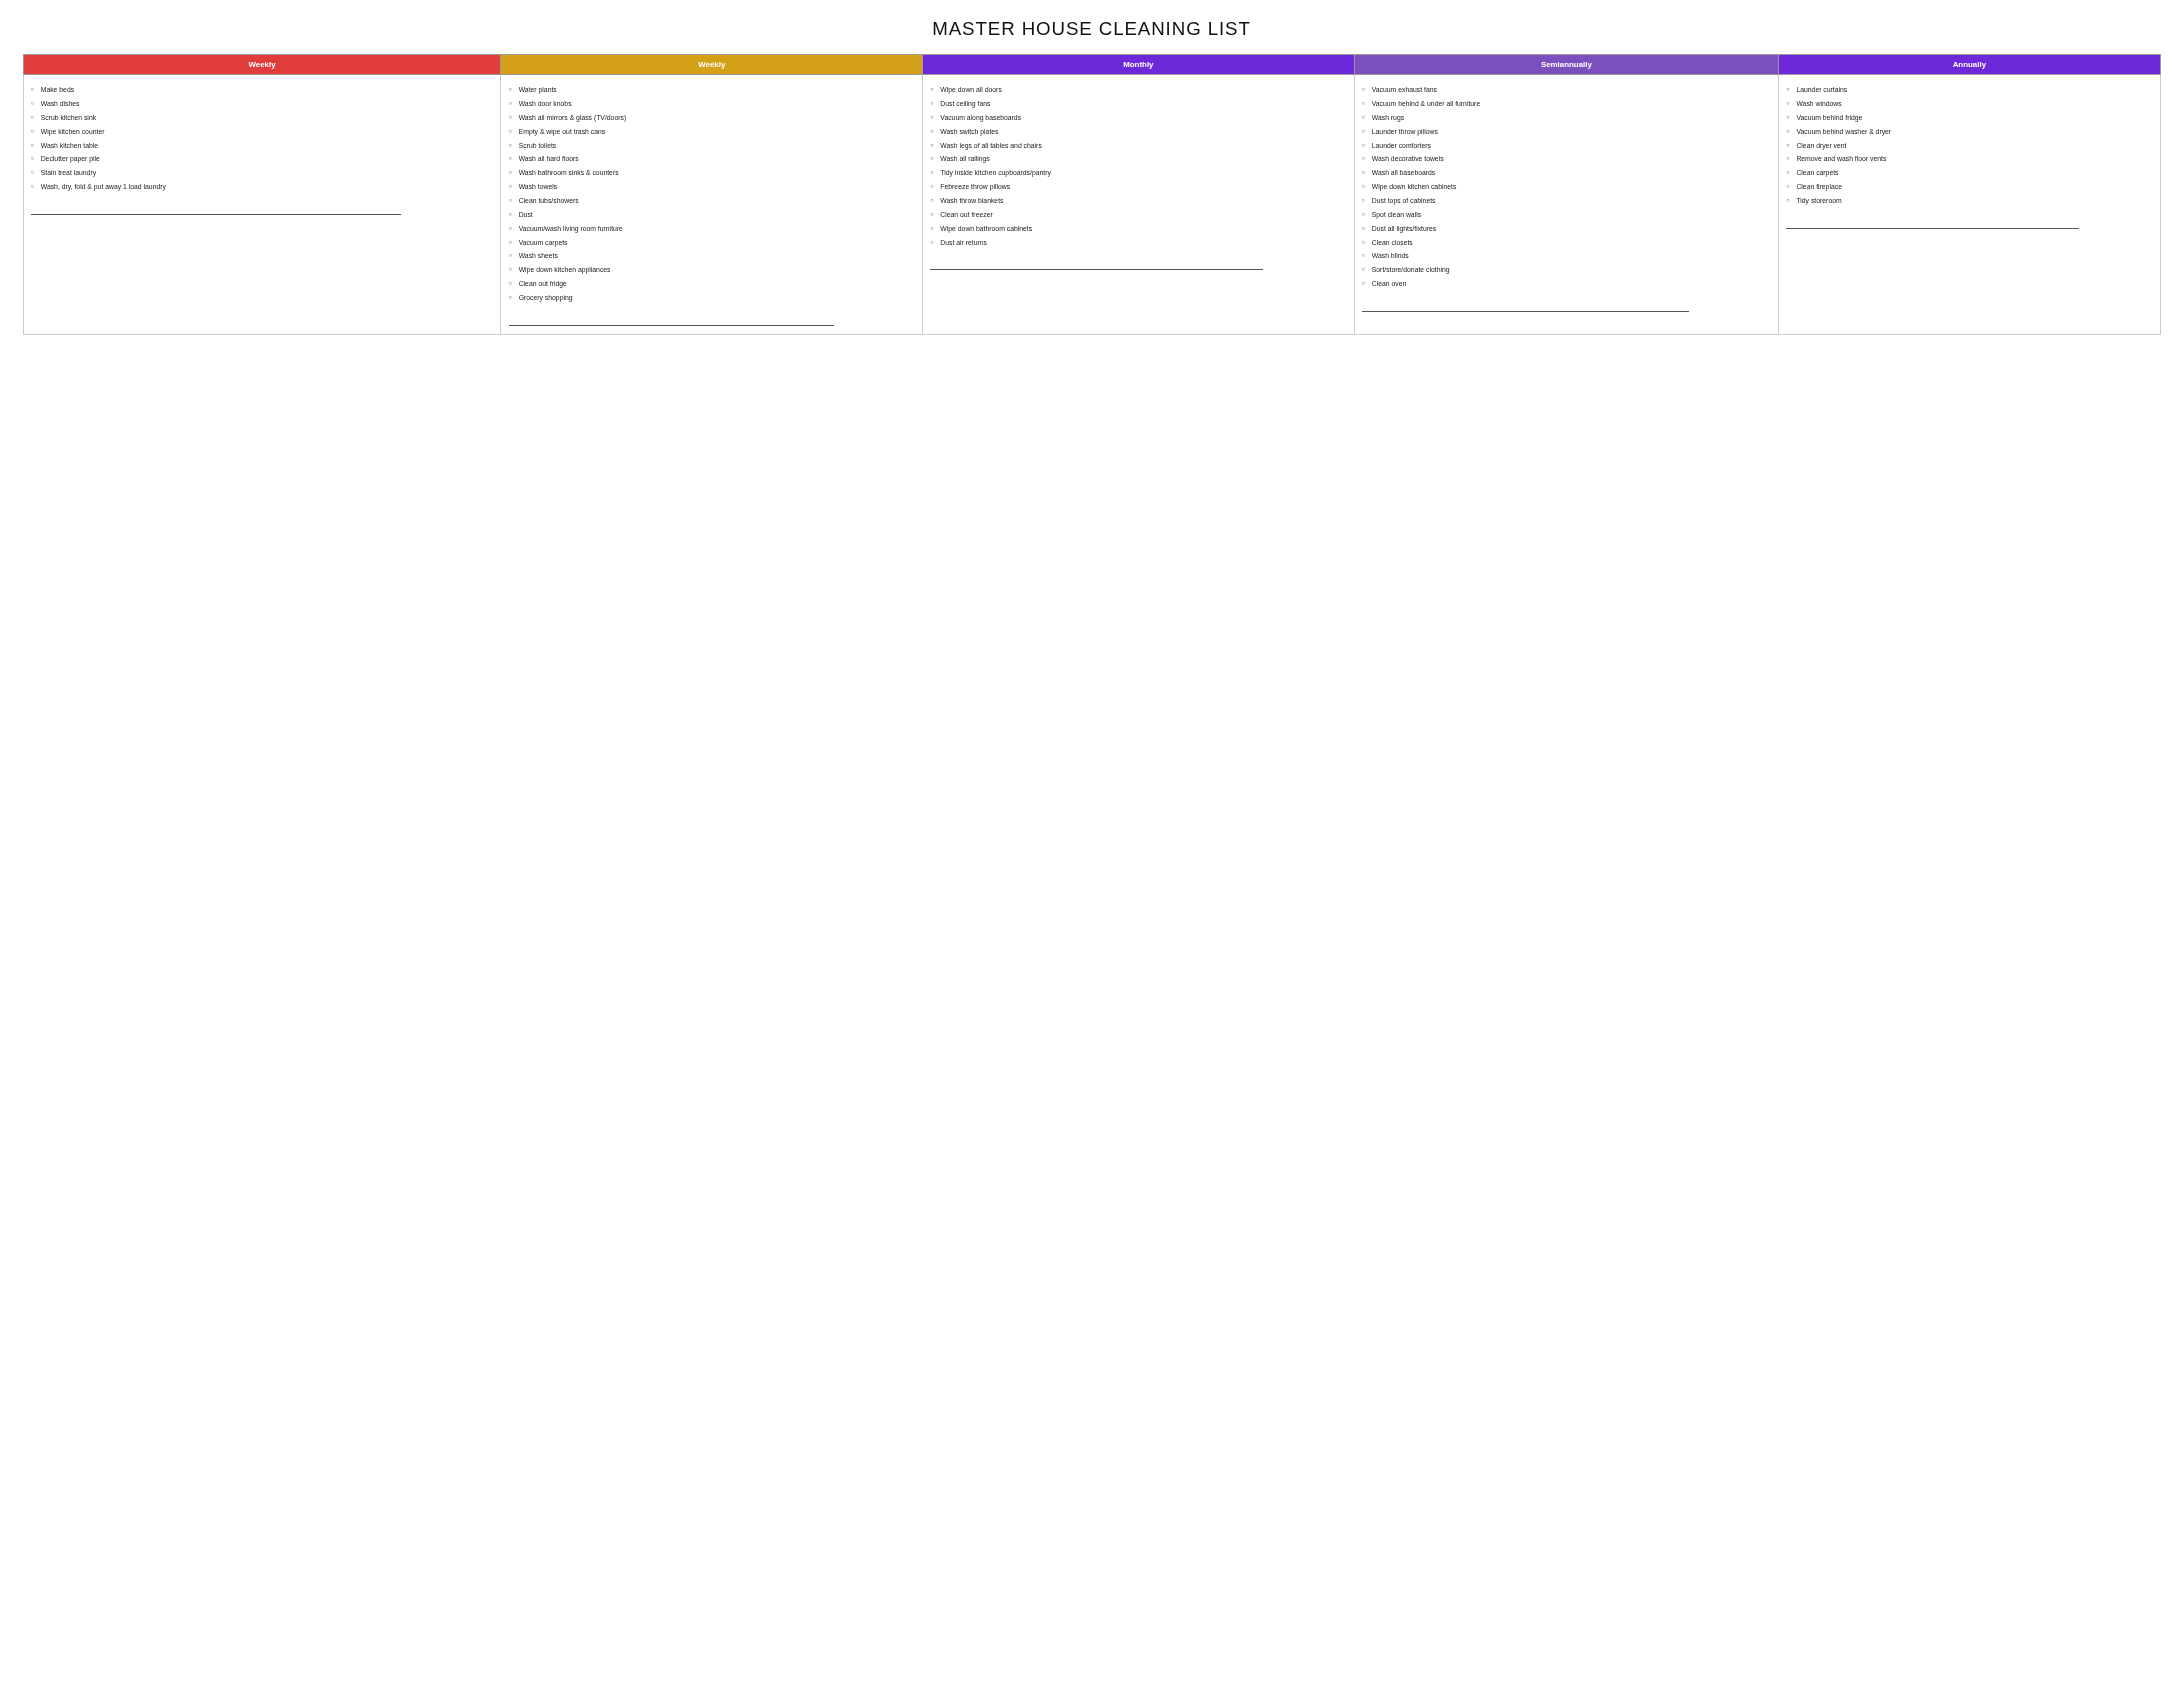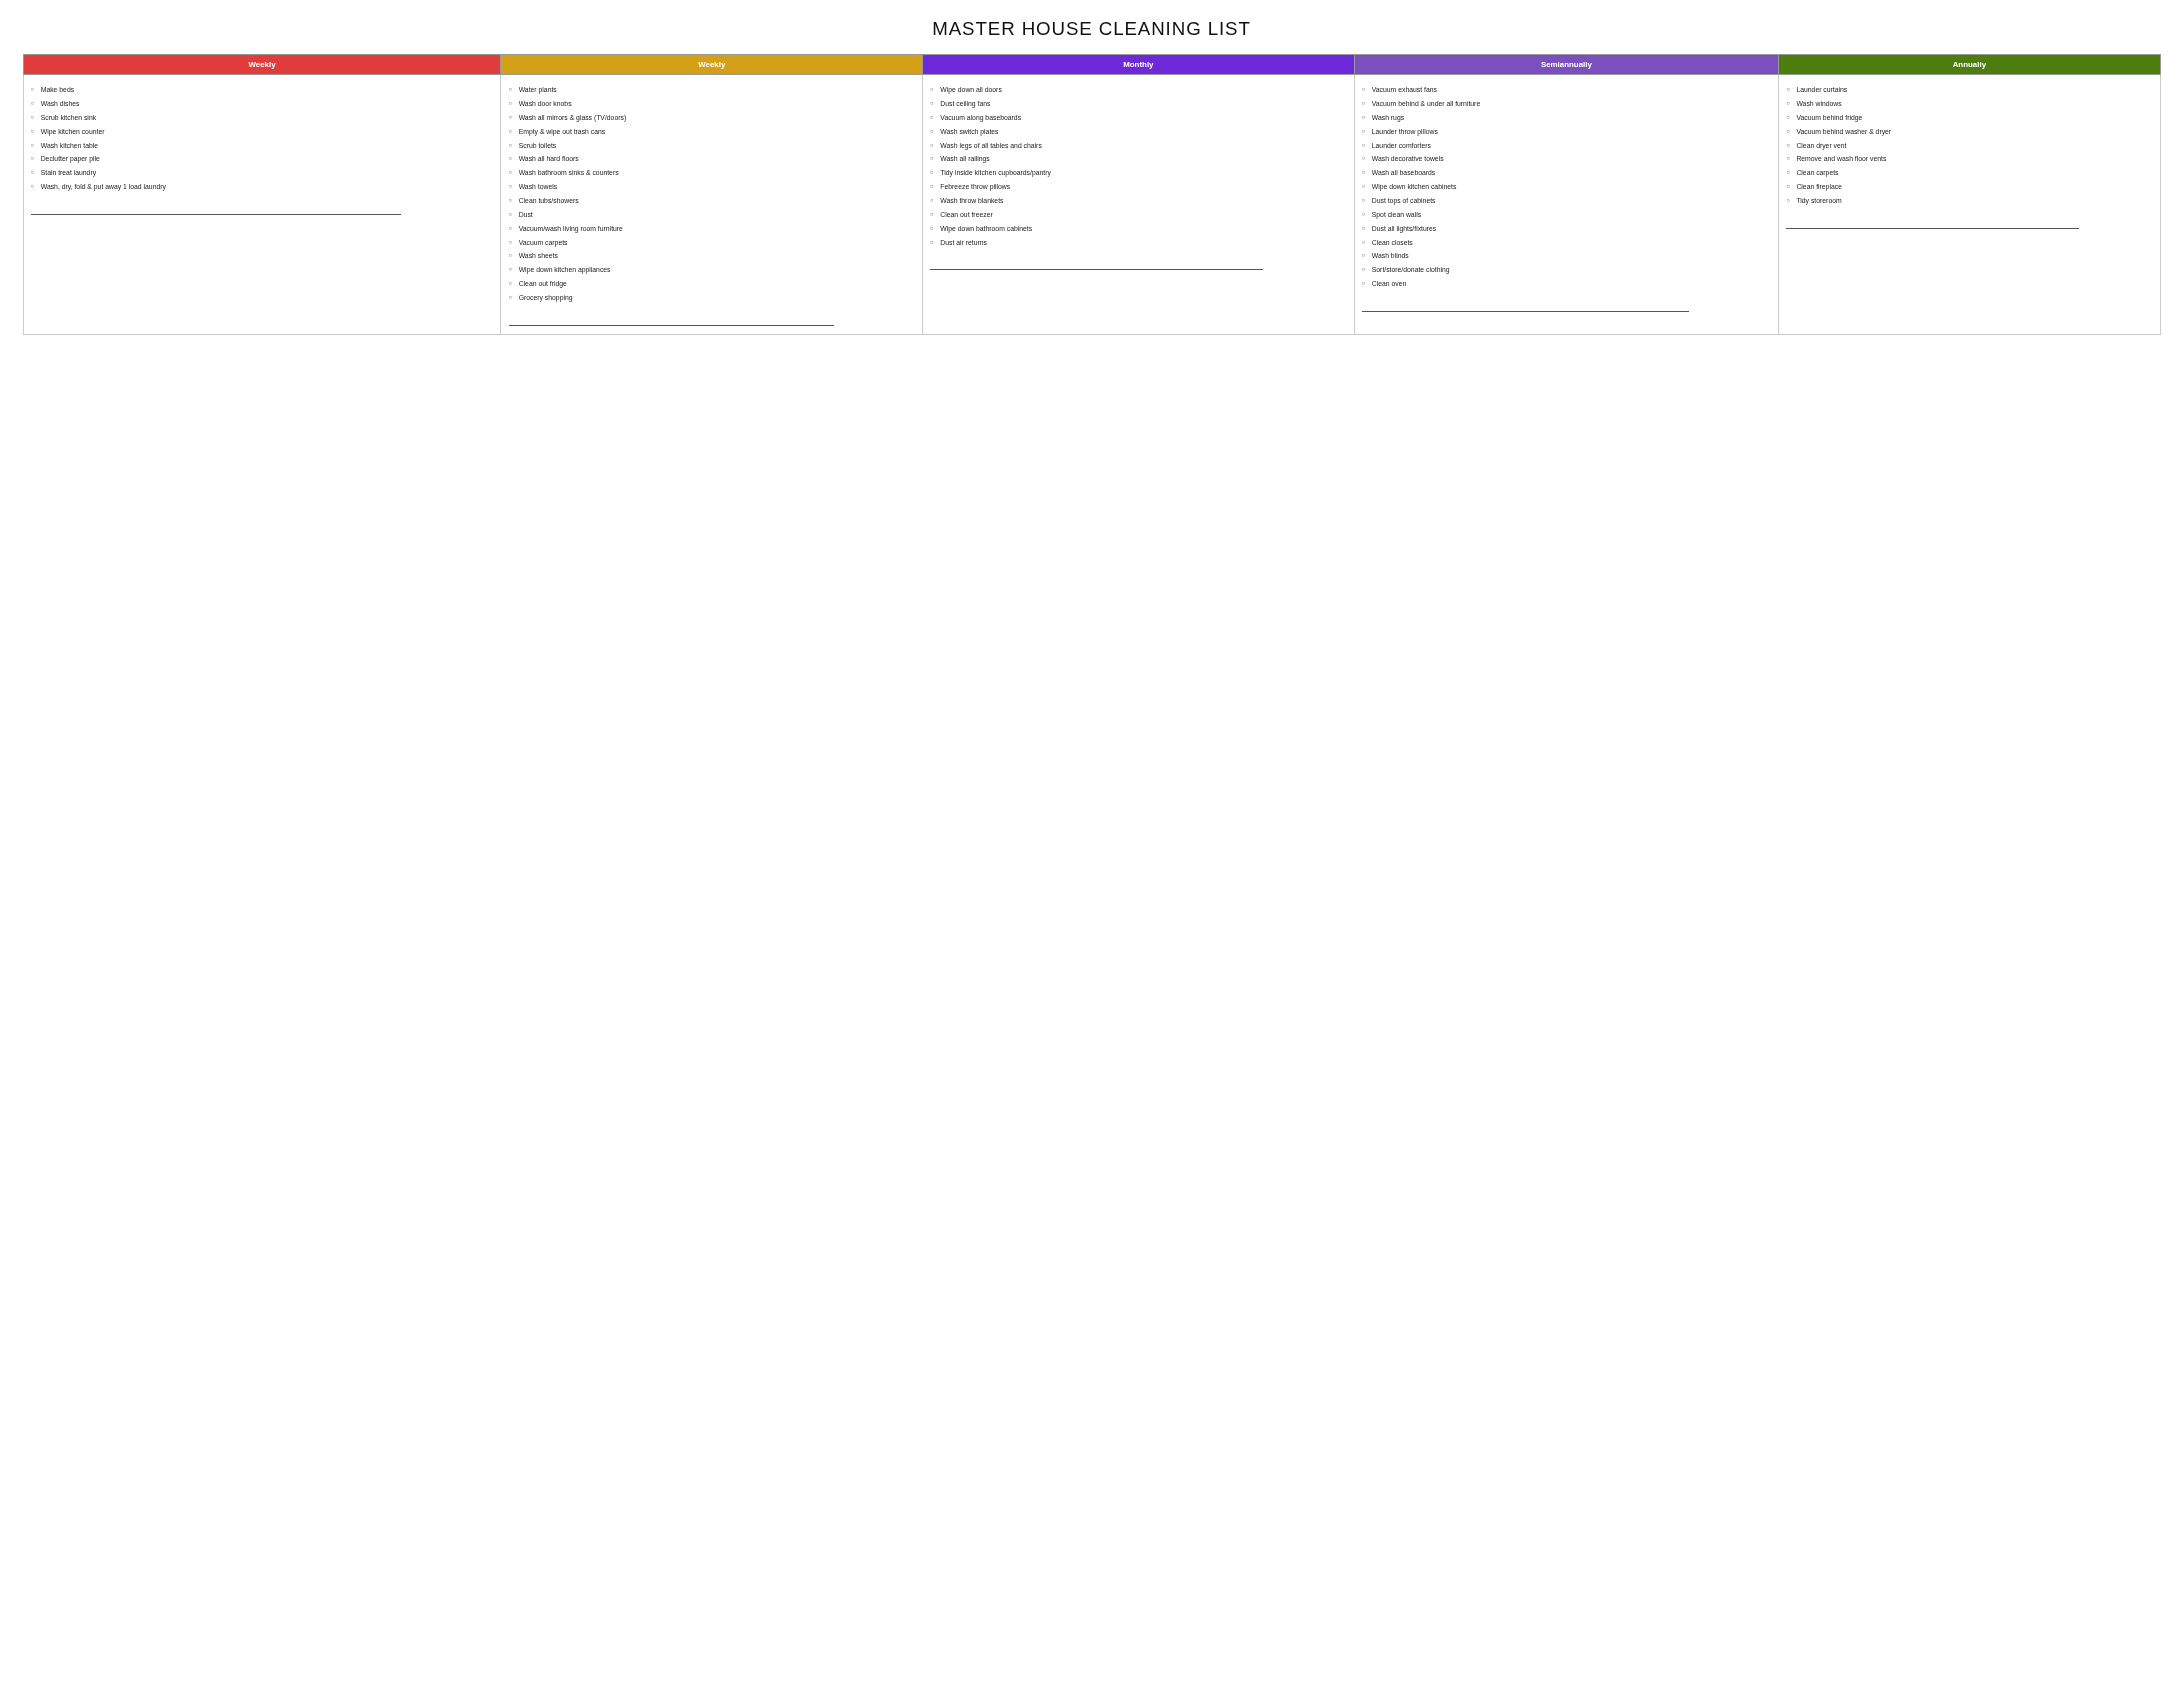--- a/index.html
+++ b/index.html
@@ -43,21 +43,21 @@
       vertical-align: top;
       border: 0.7px solid #ccc;
       font-size: 0.95rem;
       line-height: 1.5;
     }
 
     .th-daily { background-color: #e03c3c; }
     .th-weekly { background-color: #d4a017; }
     .th-monthly { background-color: #6d28d9; }
     .th-semiannually { background-color: #7b4fbe; margin-top: 33px; }
-    .th-annually { background-color: #4d7c0f; }
+    .th-annually { background-color: #6d28d9; }
 
     ul {
       list-style: none;
       padding: 0;
       margin: 0;
     }
 
     ul li {
       padding: 1.8px 0;
       padding-left: 10px;

